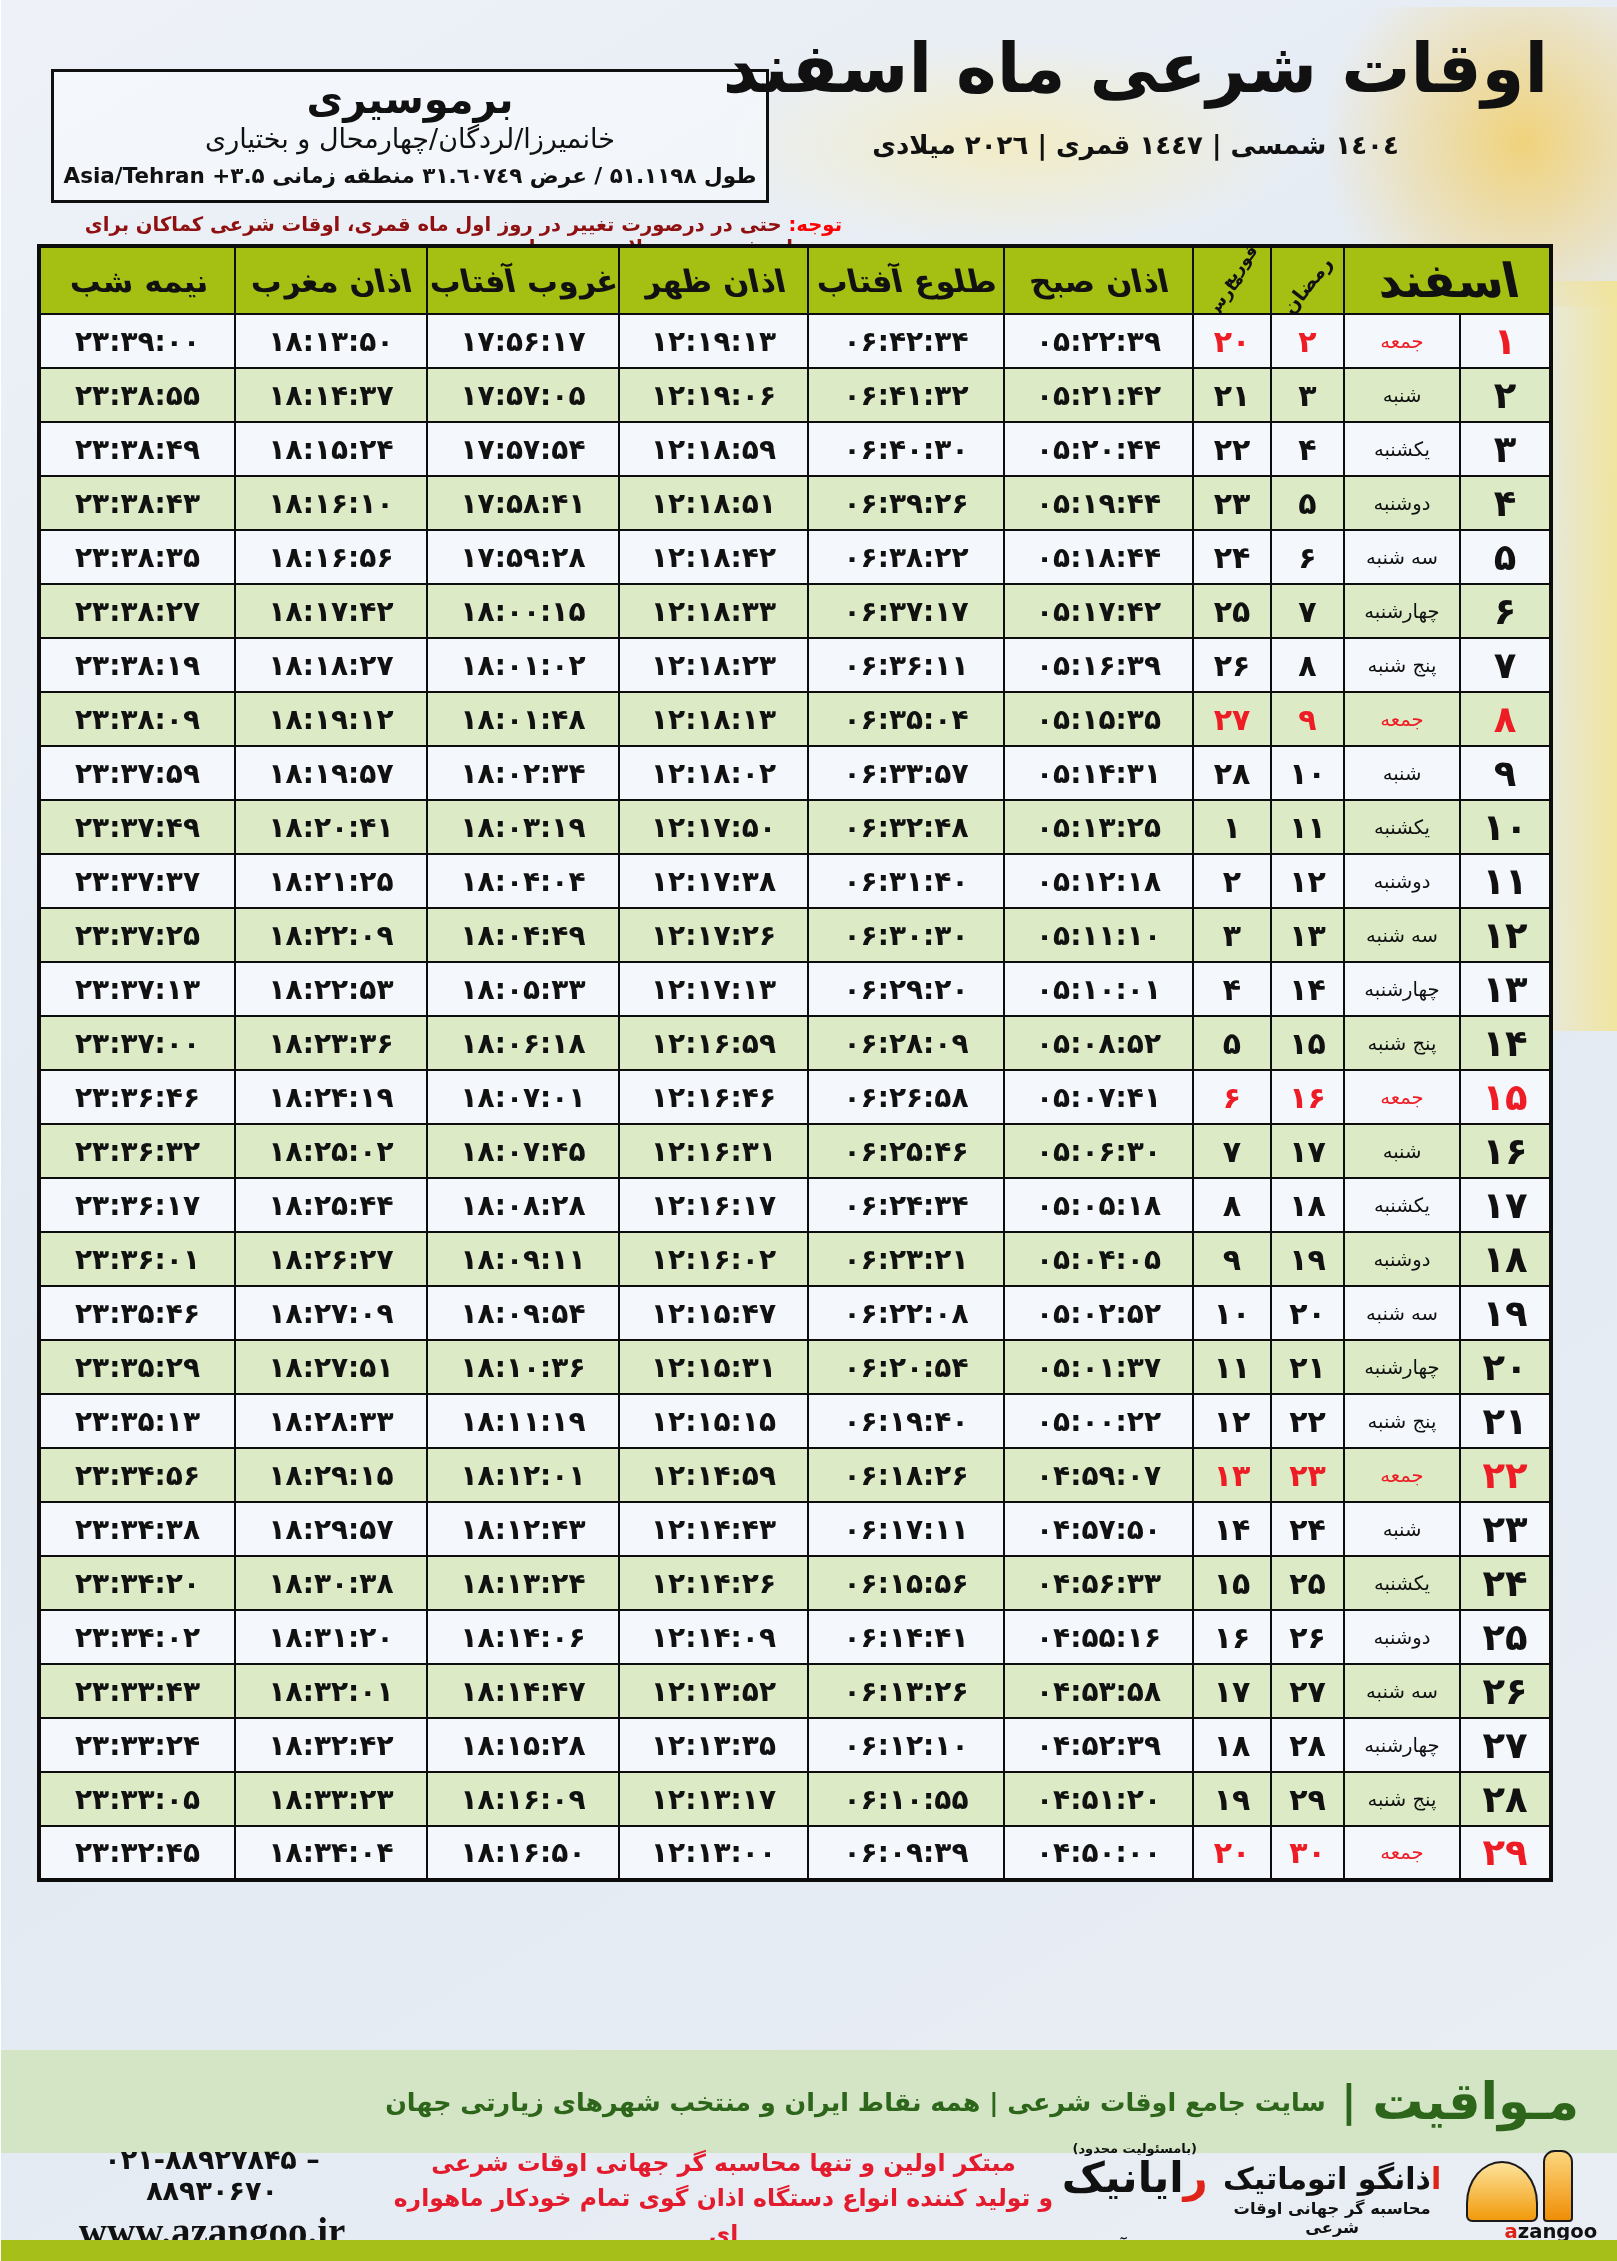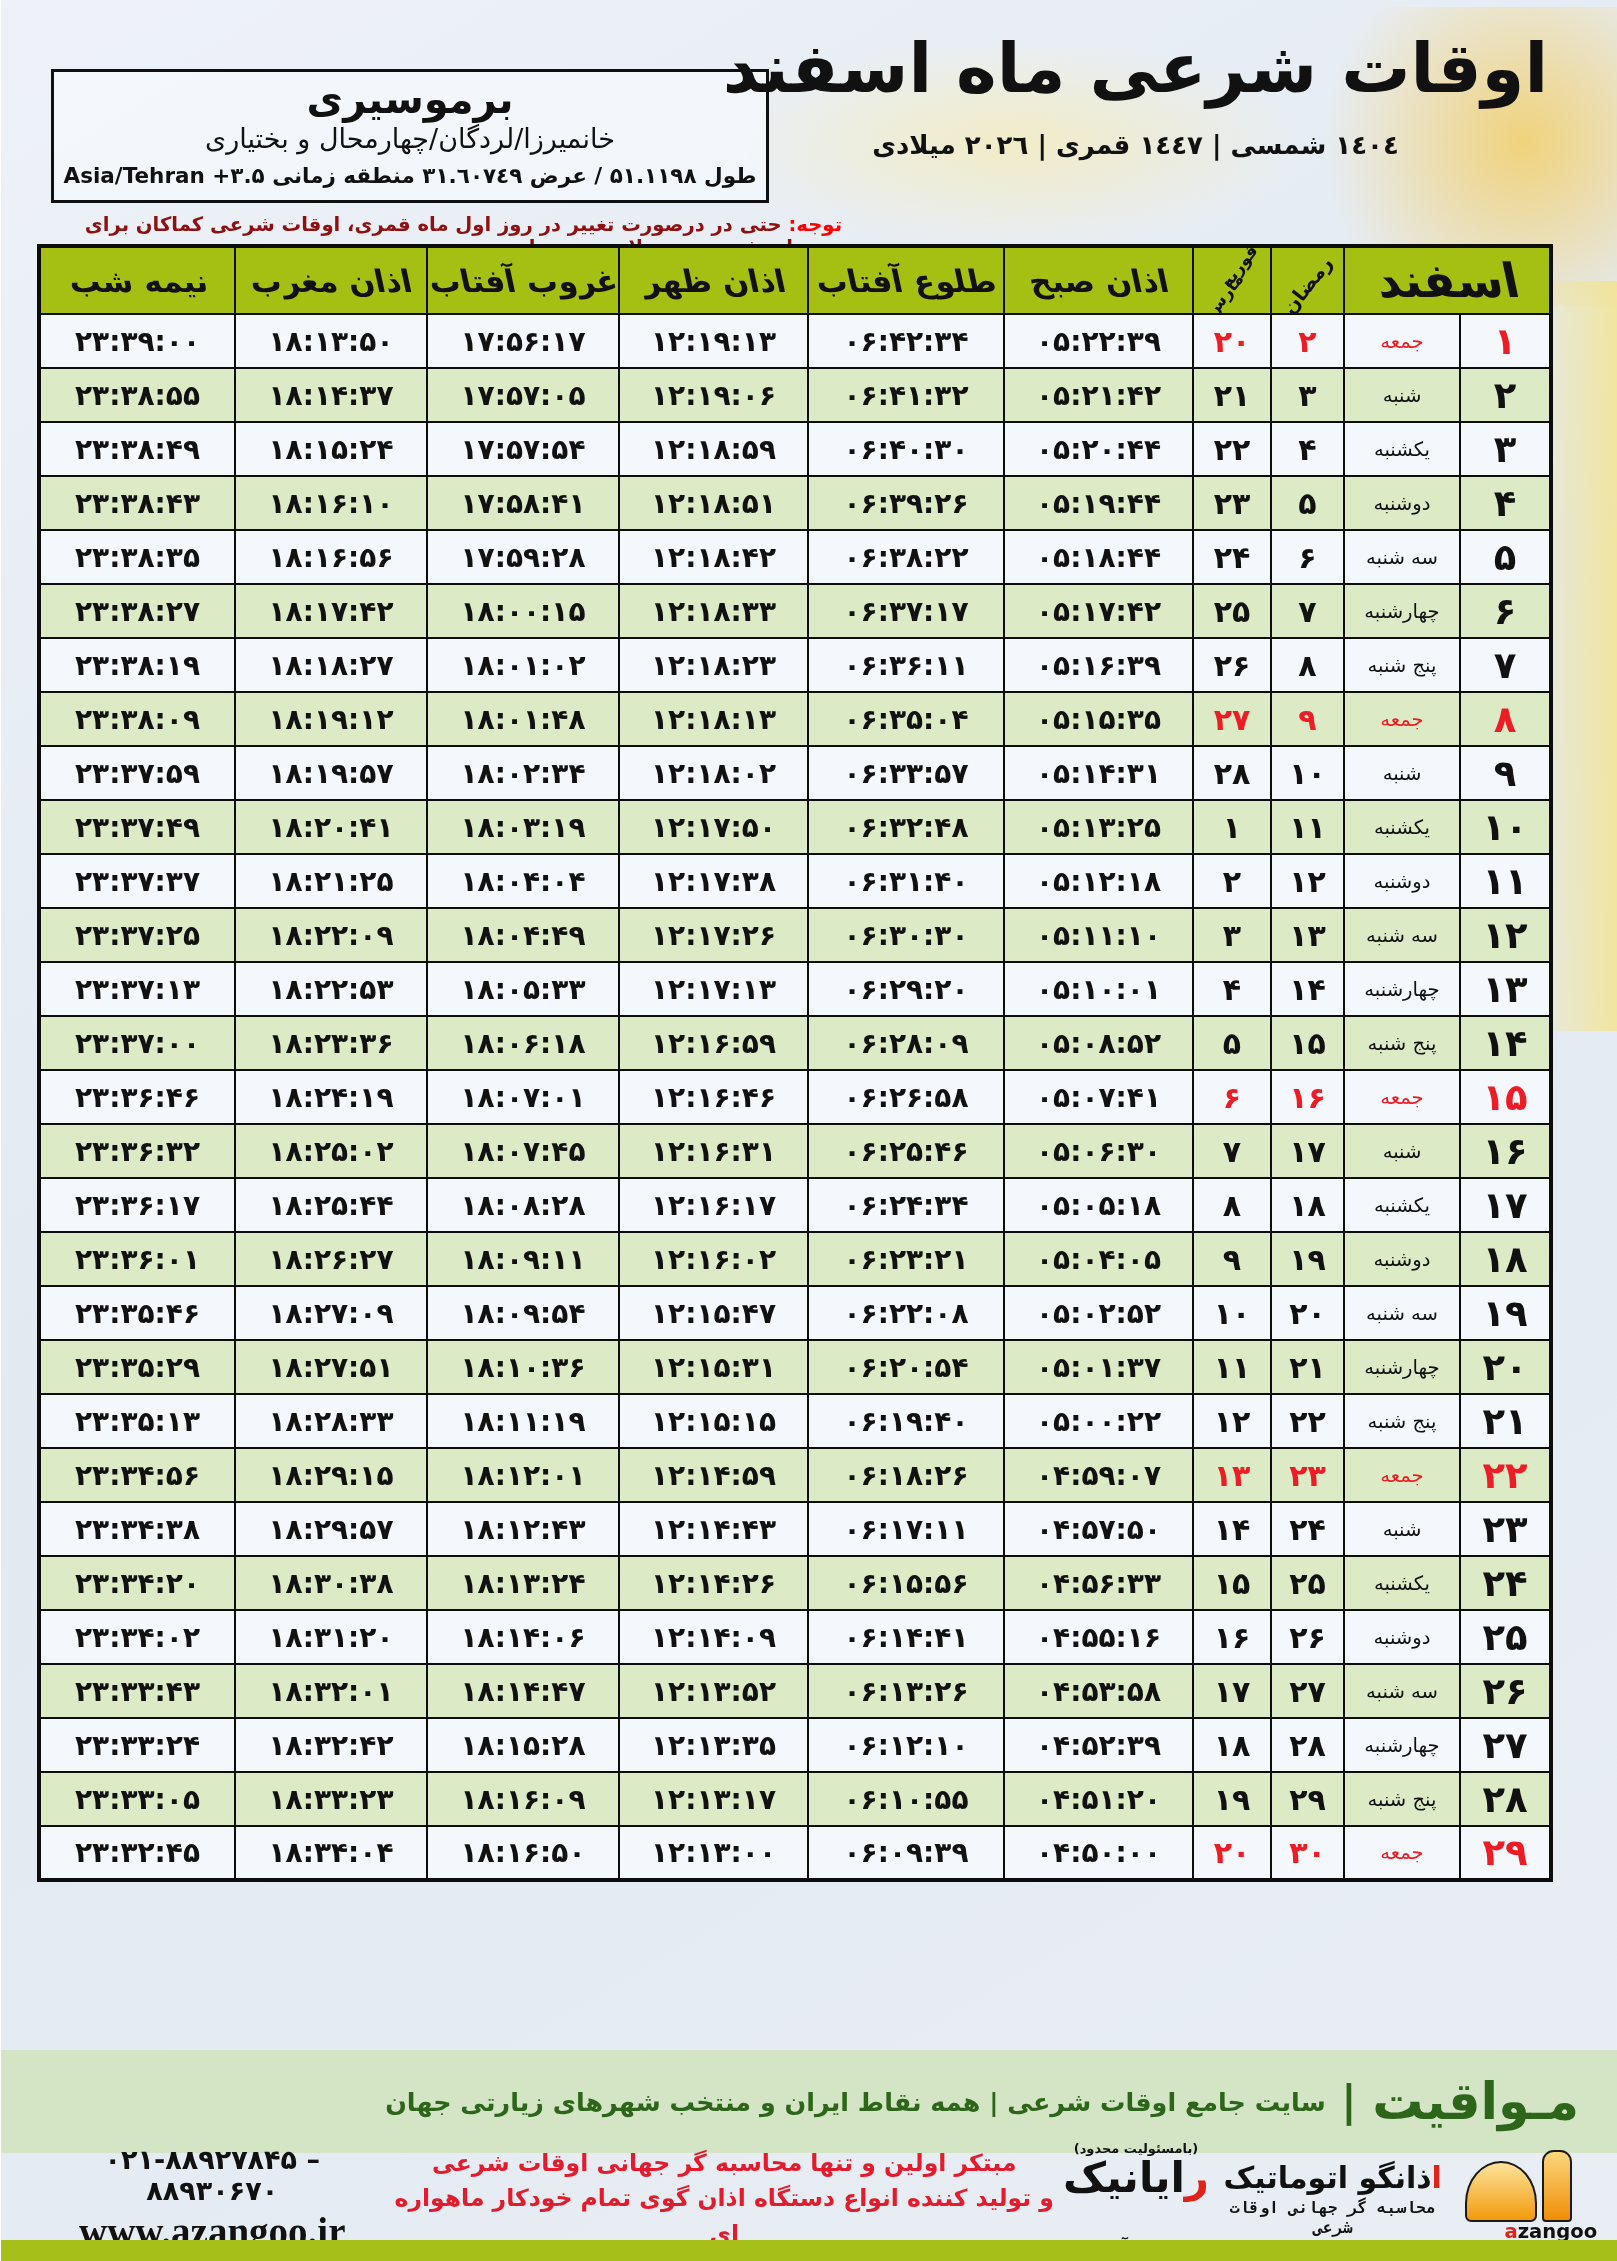--- a/index.html
+++ b/index.html
@@ -69,21 +69,21 @@
   .az-dome{position:absolute;left:0;bottom:15.7px;width:68px;height:57px;
     background:linear-gradient(#fde39a,#f29a0c);border:2px solid #1a1a1a;
     border-radius:52% 52% 6.5px 6.5px/72% 72% 6.5px 6.5px;}
   .az-minaret{position:absolute;left:77px;bottom:15.7px;width:26px;height:68px;
     background:linear-gradient(#fcd67d,#ef8e06);border:2px solid #1a1a1a;border-radius:11.7px 11.7px 3.9px 3.9px;}
   .az-latin{position:absolute;left:39px;bottom:-5.2px;font-size:19.6px;font-weight:bold;direction:ltr;}
   .az-latin::first-letter{color:#e02318;}
   .az-text{text-align:center;}
   .az-name{font-size:30px;font-weight:bold;}
   .az-name::first-letter{color:#e02318;}
-  .az-sub{font-size:16.3px;font-weight:bold;margin-top:2.6px;font-family:Liberation Mono, monospace;}
+  .az-sub{font-size:16.3px;font-weight:bold;margin-top:2.6px;}
   .rayanik{text-align:center;}
   .ray-note{font-size:13px;font-weight:bold;}
   .ray-name{font-size:42px;font-weight:bold;line-height:1.05;}
   .ray-name::first-letter{color:#e02318;}
   .ray-sub{font-size:17px;font-weight:bold;margin-top:36px;}
   .red-lines{color:#e31b2c;font-size:23.5px;font-weight:bold;text-align:center;line-height:1.5;}
   .contact{text-align:center;}
   .phone{font-size:27px;font-weight:bold;direction:ltr;}
   .site2{font-family:"Liberation Serif",serif;font-size:39px;font-weight:bold;direction:ltr;margin-top:3px;}
   .bottom-bar{position:absolute;bottom:0;left:0;width:1618px;height:21px;background:#a6c019;}

